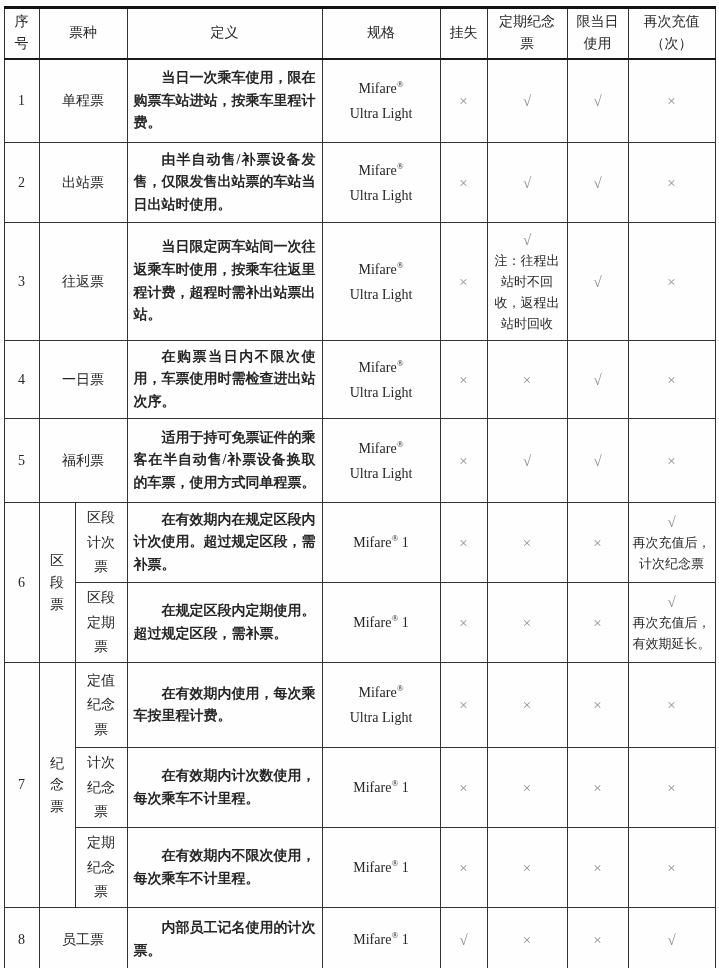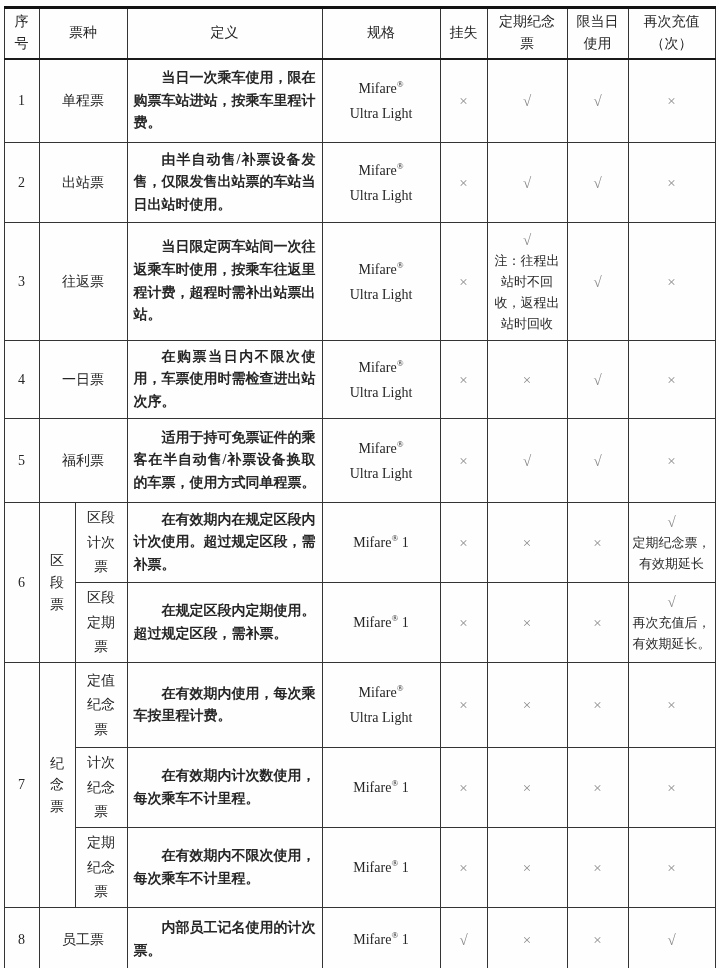--- a/index.html
+++ b/index.html
@@ -227,21 +227,21 @@
           <div class="mark">×</div>
         </td>
         <td class="mark-cell">
           <div class="mark">×</div>
         </td>
         <td class="mark-cell">
           <div class="mark">×</div>
         </td>
         <td class="mark-cell">
           <div class="mark">√</div>
-          <div class="cell-note">定期纪念票，有效期延长</div>
+          <div class="cell-note">再次充值后，计次纪念票</div>
         </td>
       </tr>
       <tr style="height: 80px;">
         <td class="subtype-cell">区段定期票</td>
         <td class="def-cell">
           <div class="def-text">在规定区段内定期使用。超过规定区段，需补票。</div>
         </td>
         <td class="spec-cell">
           <div>Mifare<sup>®</sup> 1</div>
         </td>

